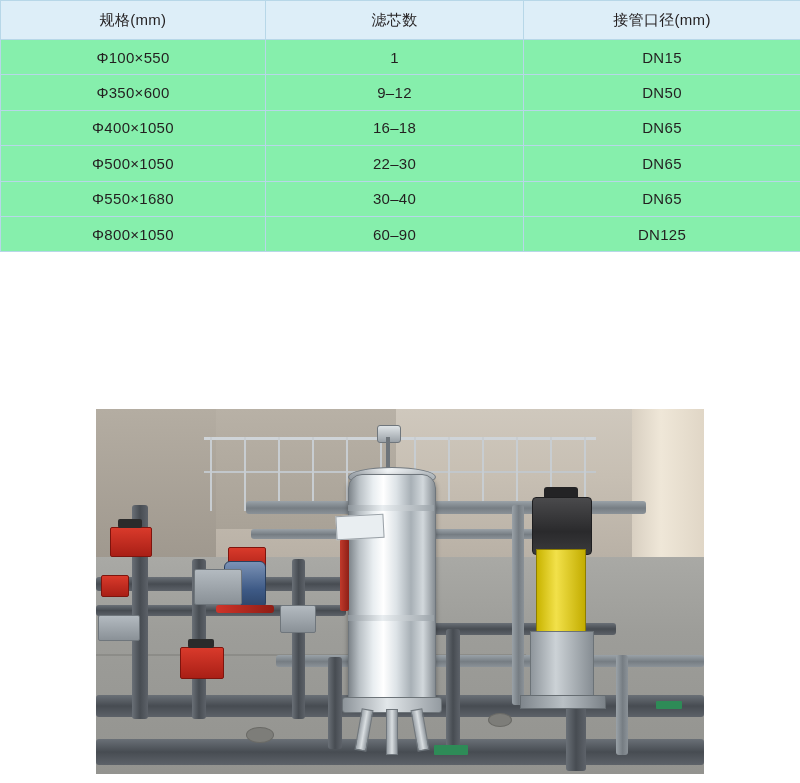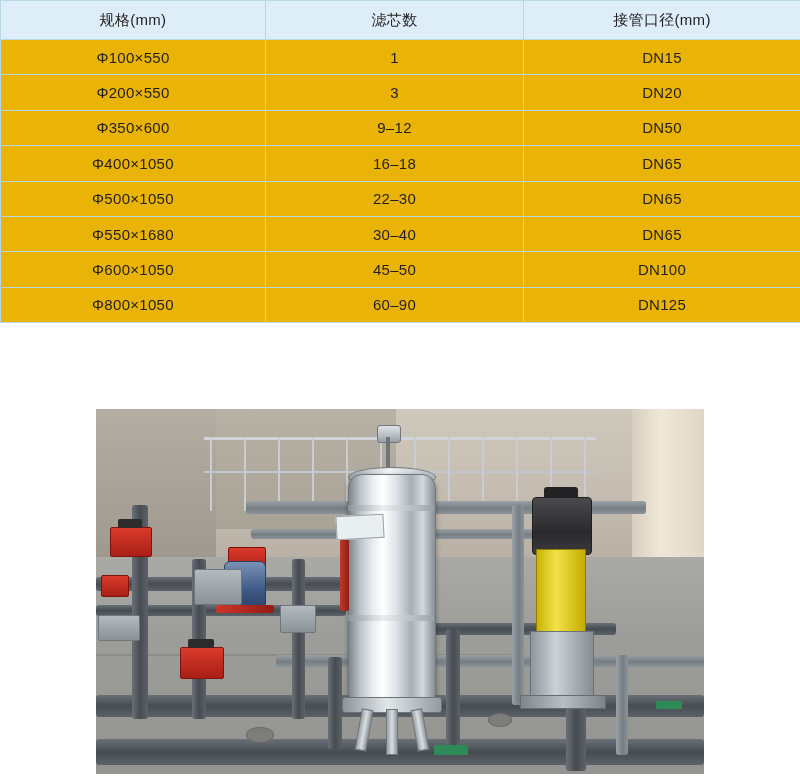--- a/index.html
+++ b/index.html
@@ -40,21 +40,21 @@
     font-weight: normal;
     padding: 0;
   }
   .spec-table thead th {
     height: 38px;
     background: #ddeef8;
     font-size: 15px;
   }
   .spec-table tbody td {
     height: 34.4px;
-    background: #eab308;
+    background: #86efac;
   }
   .spec-table col.c1 { width: 265px; }
   .spec-table col.c2 { width: 258px; }
   .spec-table col.c3 { width: 277px; }
 
   .cell-text {
     display: inline-block;
     letter-spacing: 0.3px;
   }
 
@@ -296,48 +296,38 @@
         <th><span class="cell-text">接管口径(mm)</span></th>
       </tr>
     </thead>
     <tbody>
       <tr>
         <td><span class="cell-text">Φ100×550</span></td>
         <td><span class="cell-text">1</span></td>
         <td><span class="cell-text">DN15</span></td>
       </tr>
       <tr>
-        <td><span class="cell-text">Φ200×550</span></td>
-        <td><span class="cell-text">3</span></td>
-        <td><span class="cell-text">DN20</span></td>
-      </tr>
-      <tr>
         <td><span class="cell-text">Φ350×600</span></td>
         <td><span class="cell-text">9–12</span></td>
         <td><span class="cell-text">DN50</span></td>
       </tr>
       <tr>
         <td><span class="cell-text">Φ400×1050</span></td>
         <td><span class="cell-text">16–18</span></td>
         <td><span class="cell-text">DN65</span></td>
       </tr>
       <tr>
         <td><span class="cell-text">Φ500×1050</span></td>
         <td><span class="cell-text">22–30</span></td>
         <td><span class="cell-text">DN65</span></td>
       </tr>
       <tr>
         <td><span class="cell-text">Φ550×1680</span></td>
         <td><span class="cell-text">30–40</span></td>
         <td><span class="cell-text">DN65</span></td>
-      </tr>
-      <tr>
-        <td><span class="cell-text">Φ600×1050</span></td>
-        <td><span class="cell-text">45–50</span></td>
-        <td><span class="cell-text">DN100</span></td>
       </tr>
       <tr>
         <td><span class="cell-text">Φ800×1050</span></td>
         <td><span class="cell-text">60–90</span></td>
         <td><span class="cell-text">DN125</span></td>
       </tr>
     </tbody>
   </table>
 
   <div class="photo-wrap">

